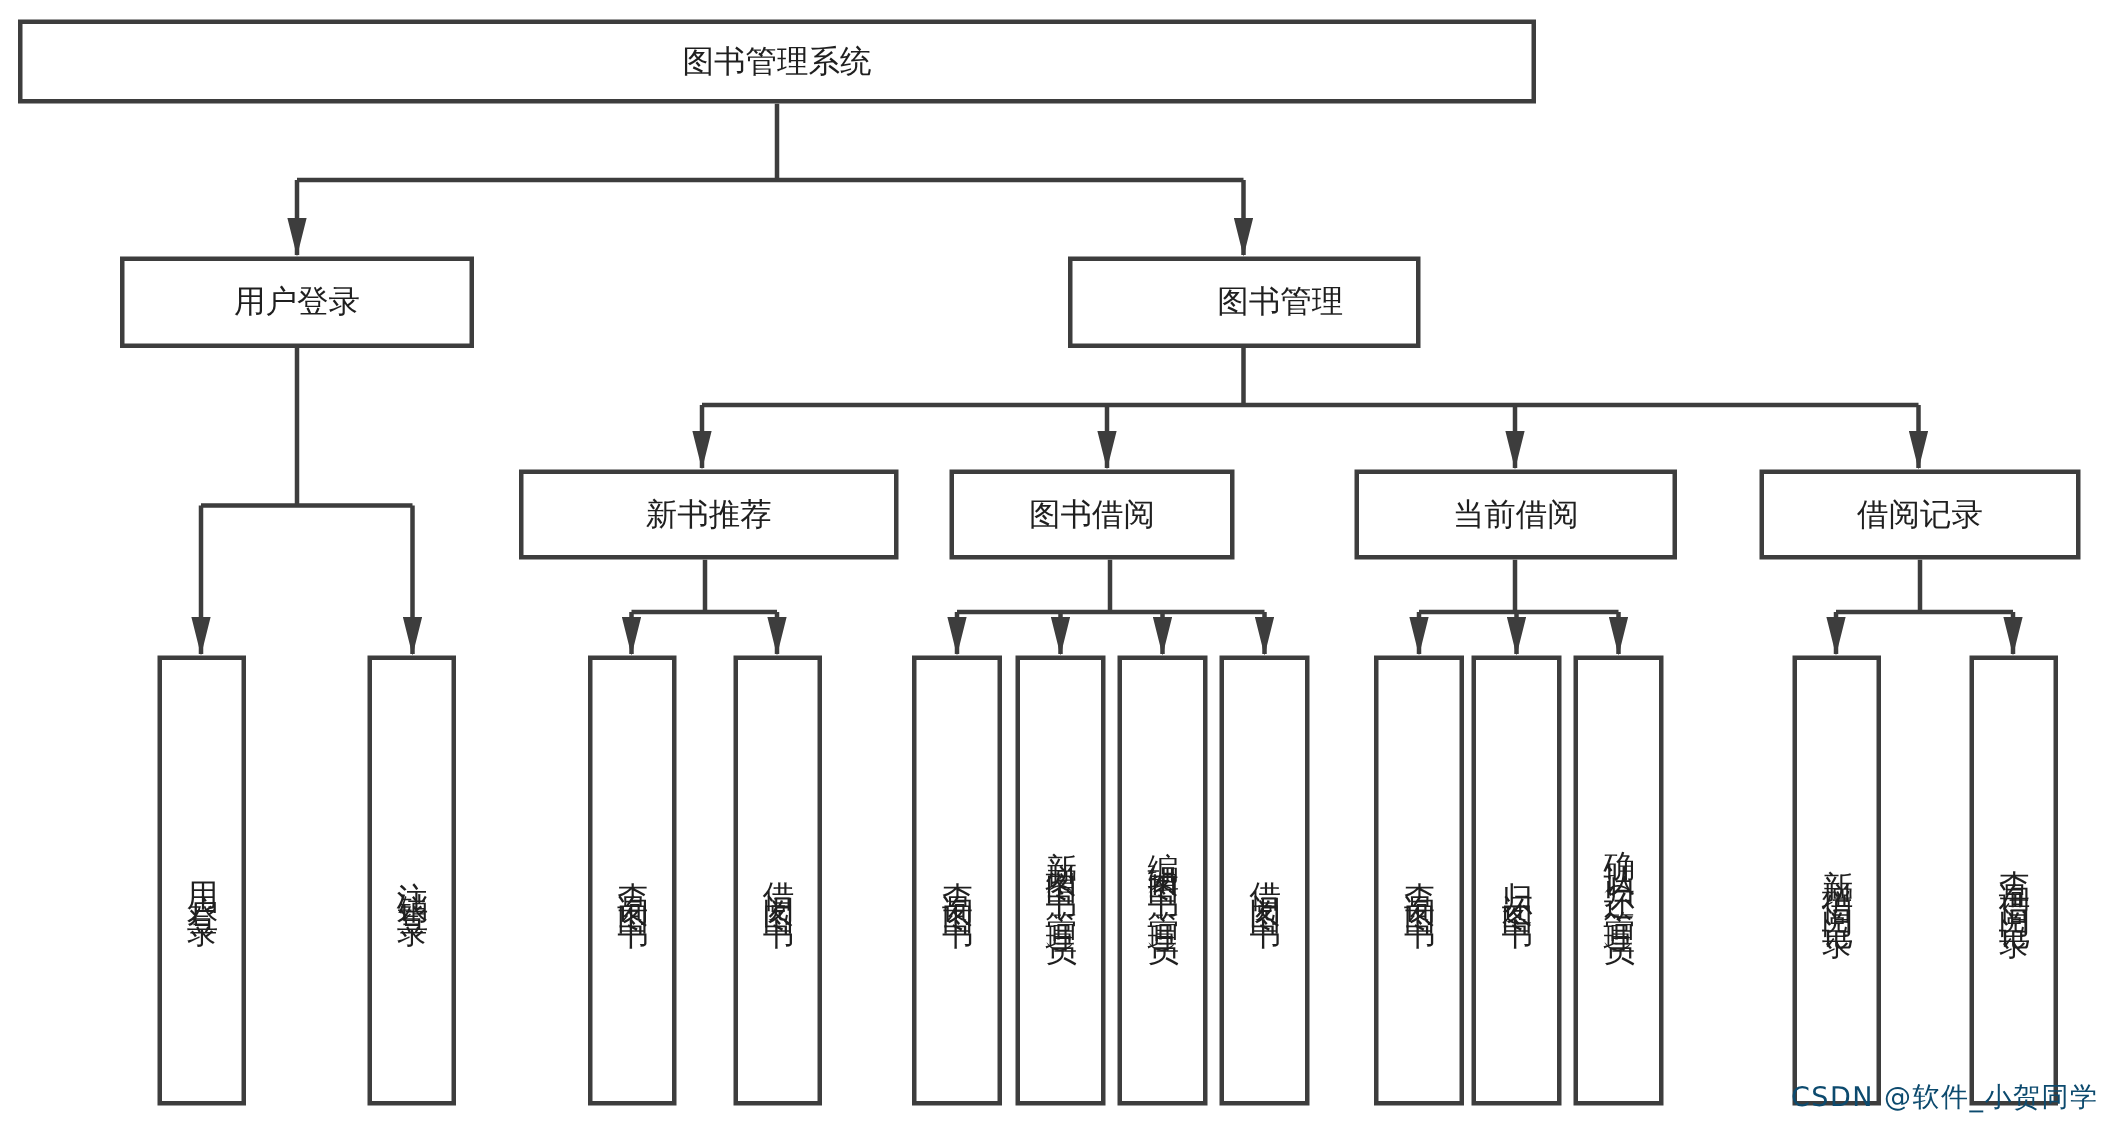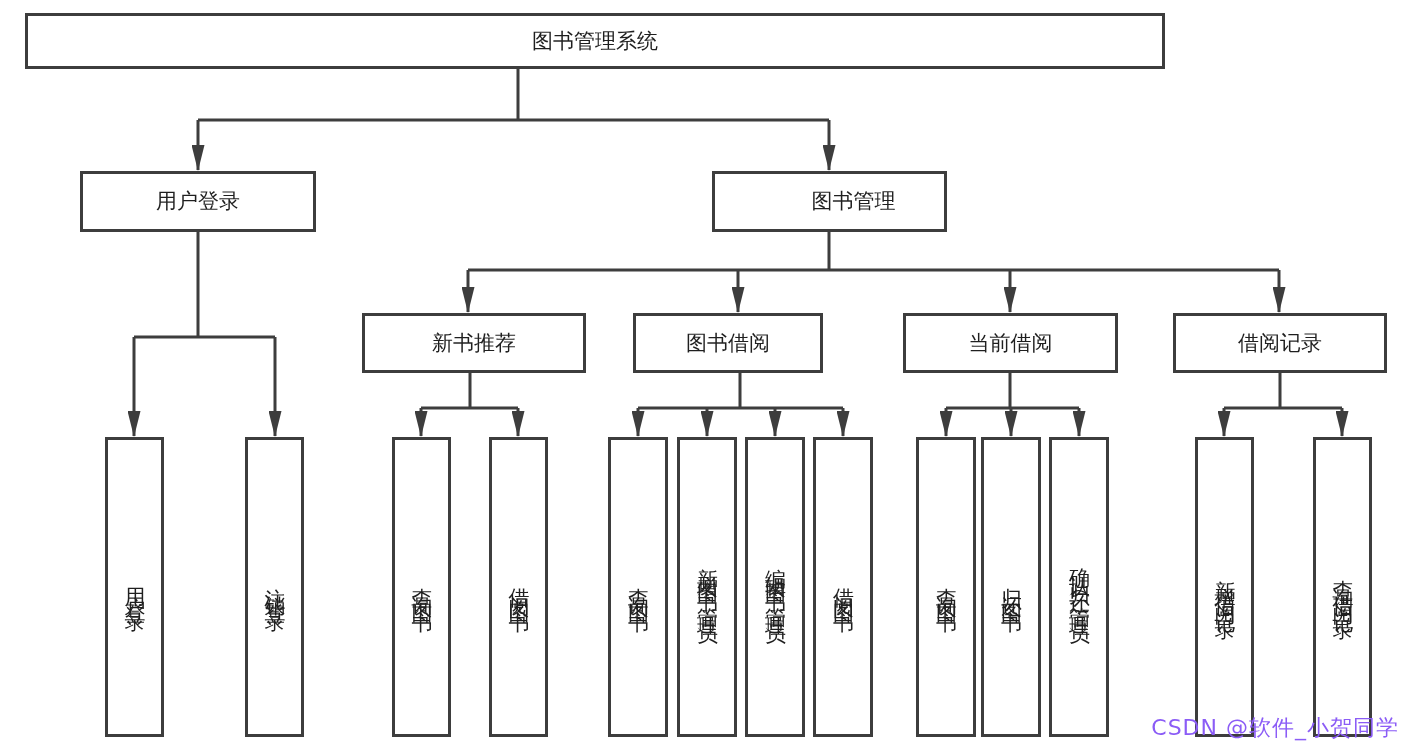--- a/index.html
+++ b/index.html
@@ -28,45 +28,45 @@
     font-size: 21px;
     line-height: 1;
   }
   .vbox span {
     writing-mode: vertical-rl;
     text-orientation: mixed;
     letter-spacing: 8px;
     white-space: nowrap;
   }
   
-  .n-root   { left: 12px;  top: 13px;  width: 1140px; height: 56px; margin-left: 13px; }
+  .n-root   { left: 12px;  top: 13px;  width: 1012px; height: 56px; }
   
   .n-login  { left: 80px;  top: 171px; width: 236px;  height: 61px; }
   .n-mgmt   { left: 712px; top: 171px; width: 235px;  height: 61px; padding-left: 48px; }
   
   .n-l3     { top: 313px;  height: 60px; }
-  .n-rec    { left: 362px;  width: 224px; }
+  .n-rec    { left: 346px;  width: 253px; }
   .n-borrow { left: 633px;  width: 190px; }
   .n-cur    { left: 903px;  width: 215px; align-items: center; }
   .n-hist   { left: 1173px; width: 214px; }
   
   .n-leaf   { top: 437px; height: 300px; width: 59px; }
   .g1a { left: 105px; }  .g1b { left: 245px; }
   .g2a { left: 392px; }  .g2b { left: 489px; }
   .g3a { left: 608px; width: 60px; } .g3b { left: 677px; width: 60px; }
   .g3c { left: 745px; width: 60px; } .g3d { left: 813px; width: 60px; }
   .g4a { left: 916px; width: 60px; } .g4b { left: 981px; width: 60px; }
   .g4c { left: 1049px; width: 60px; }
   .g5a { left: 1195px; } .g5b { left: 1313px; }
   #watermark {
     position: absolute;
     right: 6px;
     bottom: 4px;
-    font-size: 22px;
-    color: #8b5cf6;
+    font-size: 18px;
+    color: #0c4a6e;
     letter-spacing: 1px;
     z-index: 5;
     white-space: nowrap;
   }
 </style>
 </head>
 <body>
 
 <div id="canvas">
 

